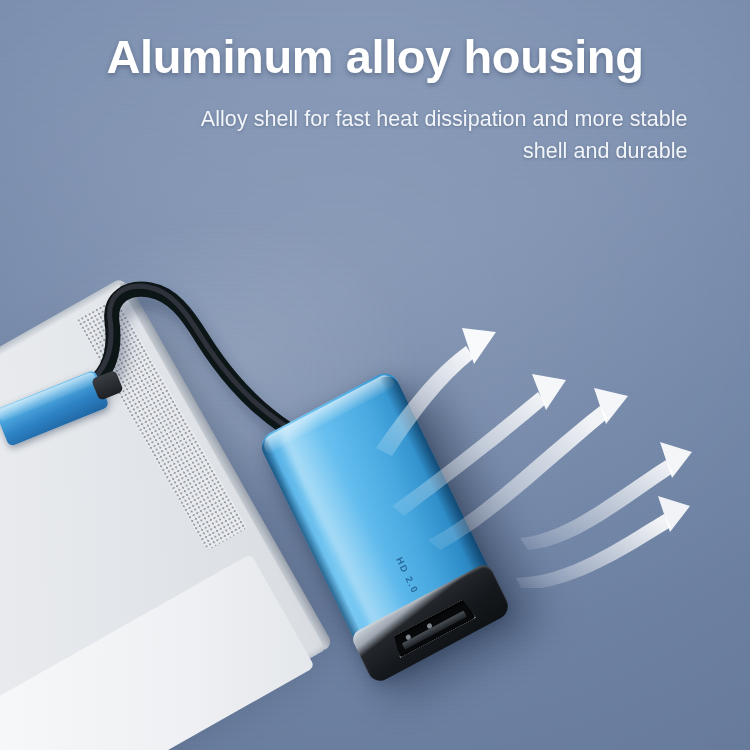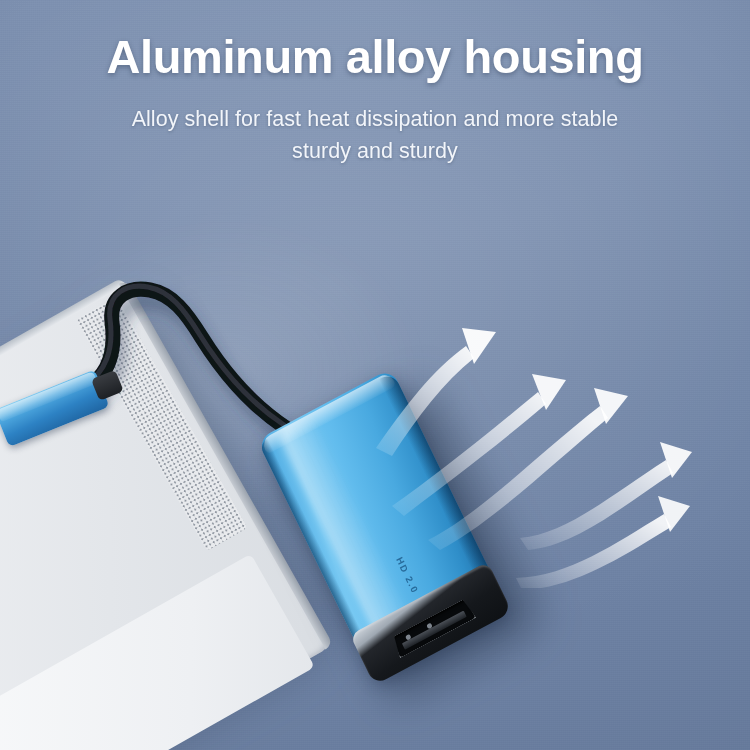--- a/index.html
+++ b/index.html
@@ -69,20 +69,21 @@
   }
   .subtitle {
     margin: 22px auto 0;
     max-width: 625px;
     color: #f2f5fa;
     font-size: 21.5px;
     font-weight: normal;
     line-height: 1.48;
     letter-spacing: .05px;
     text-shadow: 0 1px 3px rgba(35,50,75,.32);
+    text-align: right;
   }
   .subtitle span { display: block; }
 
   
   .laptop {
     position: absolute;
     left: -232px;
     top: 352px;
     width: 430px;
     height: 420px;
@@ -352,21 +353,21 @@
 
   <div class="bg-base"></div>
   <div class="bg-noise"></div>
   <div class="bg-softlight"></div>
   <div class="bg-vignette"></div>
 
   <div class="copy">
     <h1 class="title">Aluminum alloy housing</h1>
     <p class="subtitle">
       <span>Alloy shell for fast heat dissipation and more stable</span>
-      <span>sturdy and sturdy</span>
+      <span>shell and durable</span>
     </p>
   </div>
 
   <div class="laptop">
     <div class="laptop-shadow"></div>
     <div class="laptop-deck">
       <div class="laptop-hinge-edge"></div>
       <div class="grille"></div>
 
       <div class="keybed">

